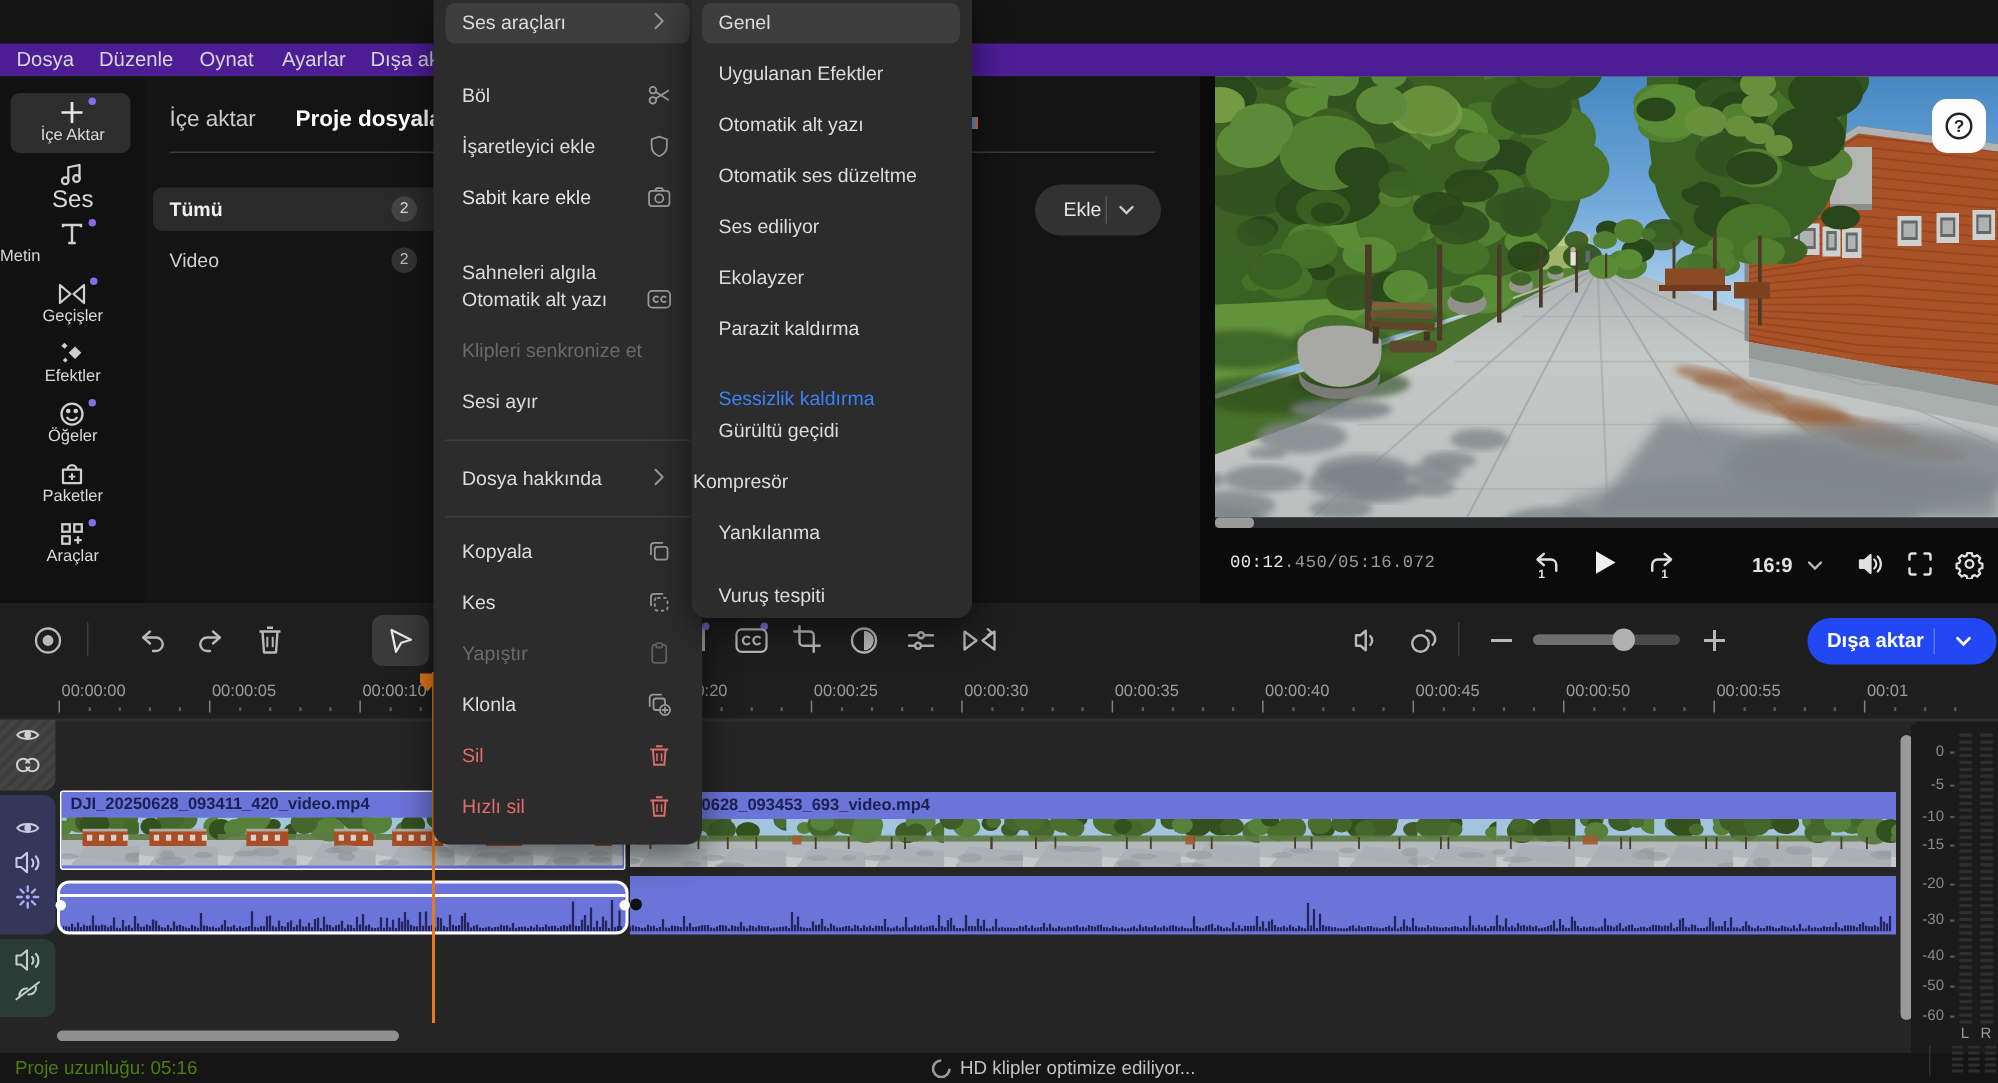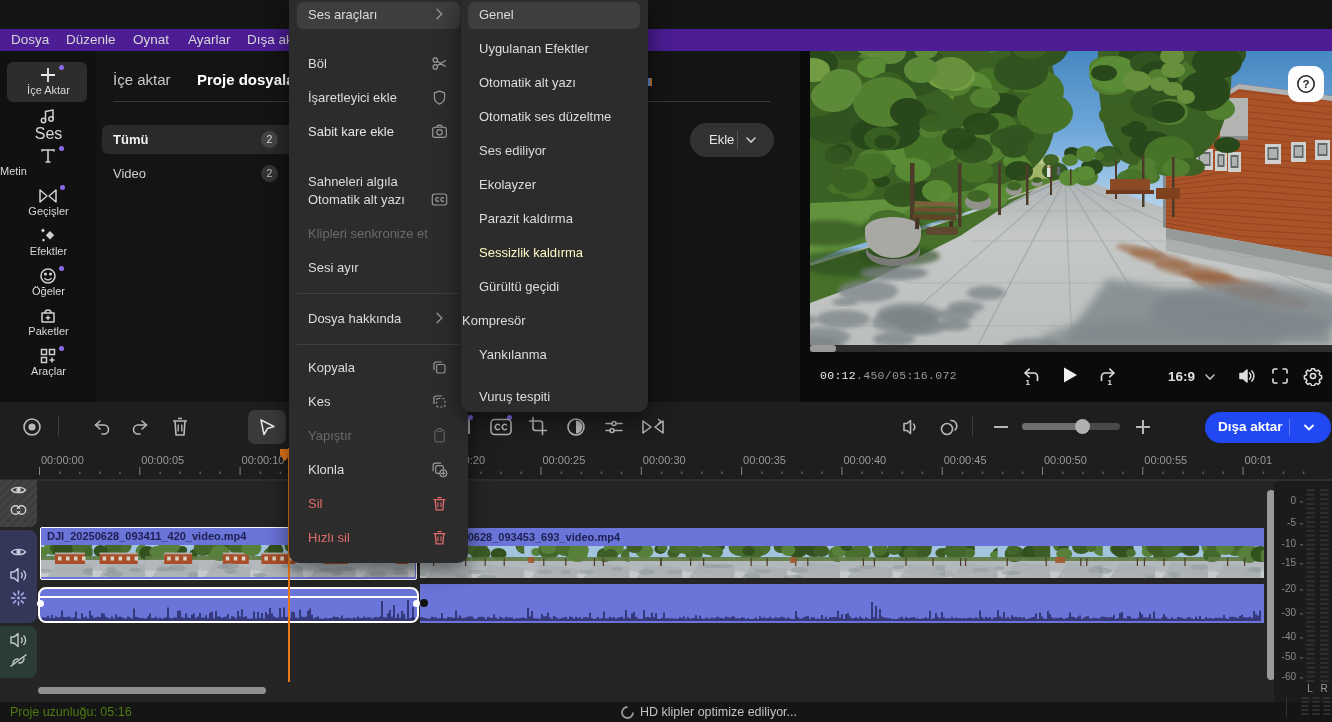--- a/index.html
+++ b/index.html
@@ -1398,20 +1398,20 @@
     </div>
 <div class="abs" id="menu2" style="left:461px;top:0;width:187px;height:412px;background:#2c2c2c;border-radius:0 0 10px 10px;box-shadow:0 6px 24px rgba(0,0,0,.55);">
       <div class="abs" style="left:7px;top:2px;width:172px;height:27px;background:#3e3e3e;border-radius:6px;"></div>
       <div class="abs" style="left:18px;top:7px;font-size:13px;color:#dcdcdc;white-space:nowrap;">Genel</div>
       <div class="abs" style="left:18px;top:41px;font-size:13px;color:#dcdcdc;white-space:nowrap;">Uygulanan Efektler</div>
       <div class="abs" style="left:18px;top:75px;font-size:13px;color:#dcdcdc;white-space:nowrap;">Otomatik alt yazı</div>
       <div class="abs" style="left:18px;top:109px;font-size:13px;color:#dcdcdc;white-space:nowrap;text-align:right;">Otomatik ses düzeltme</div>
       <div class="abs" style="left:18px;top:143px;font-size:13px;color:#dcdcdc;white-space:nowrap;">Ses ediliyor</div>
       <div class="abs" style="left:18px;top:177px;font-size:13px;color:#dcdcdc;white-space:nowrap;">Ekolayzer</div>
       <div class="abs" style="left:18px;top:211px;font-size:13px;color:#dcdcdc;white-space:nowrap;">Parazit kaldırma</div>
-      <div class="abs" style="left:18px;top:245px;font-size:13px;color:#fef9c3;white-space:nowrap;">Sessizlik kaldırma</div>
+      <div class="abs" style="left:18px;top:258px;font-size:13px;color:#3b82f6;white-space:nowrap;">Sessizlik kaldırma</div>
       <div class="abs" style="left:18px;top:279px;font-size:13px;color:#dcdcdc;white-space:nowrap;">Gürültü geçidi</div>
       <div class="abs" style="left:1px;top:313px;font-size:13px;color:#dcdcdc;white-space:nowrap;">Kompresör</div>
       <div class="abs" style="left:18px;top:347px;font-size:13px;color:#dcdcdc;white-space:nowrap;">Yankılanma</div>
       <div class="abs" style="left:18px;top:389px;font-size:13px;color:#dcdcdc;white-space:nowrap;">Vuruş tespiti</div>
     </div>
 
 </div>
 
 </body></html>

